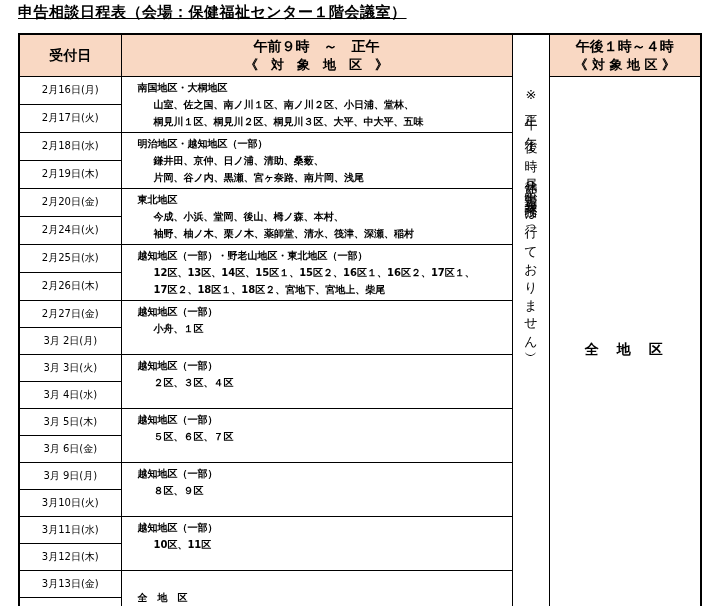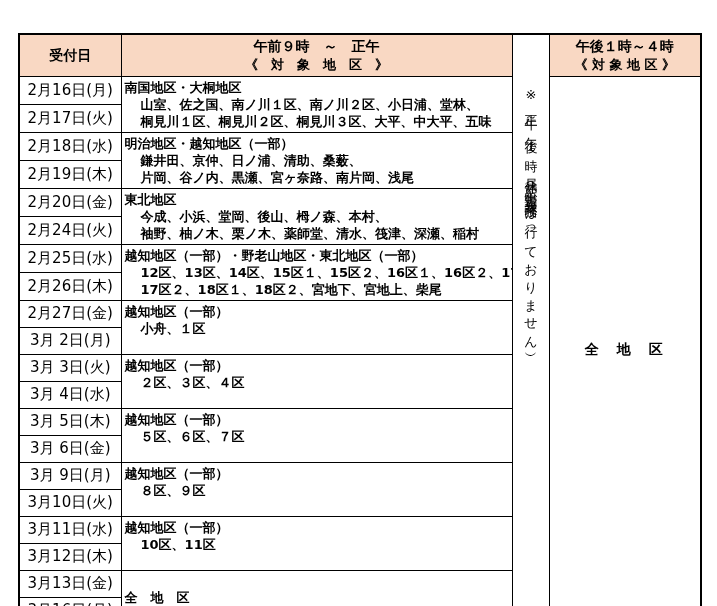--- a/index.html
+++ b/index.html
@@ -22,46 +22,47 @@
   }
   th, td { border:1px solid #000; padding:0; }
   th {
     background:var(--header-bg,#f9d8c3);
     font-size:13px; font-weight:bold; text-align:center; vertical-align:middle;
   }
   tr.header-row { height:42px;padding-left:48px; }
   .hdr-line1 { font-size:14px; line-height:20px; }
   .hdr-line2 { font-size:13px; line-height:18px; }
   td.date {
-    font-size:15px; text-align:center; vertical-align:middle;
+    font-size:10px; text-align:center; vertical-align:middle;
     height:26px; white-space:nowrap;
   }
   td.area {
-    vertical-align:top; font-size:13px;
-    padding:3px 4px 2px 3px; overflow:hidden;margin-top:40px;
+    vertical-align:top; font-size:10px;
+    padding:3px 4px 2px 16px; overflow:hidden;margin-top:40px;
   }
   td.area.middle { vertical-align:middle; }
   .area-heading { font-weight:bold; line-height:16px; white-space:nowrap; }
   .area-line { padding-left:16px; line-height:17px; white-space:nowrap;font-weight:bold; }
   td.note-cell { vertical-align:top; text-align:center; background:#fff; }
   .note-text {
     display:inline-block; margin-top:52px;
     writing-mode:vertical-rl; text-orientation:mixed;
     font-size:13px; letter-spacing:3px; line-height:20px;
     white-space:nowrap;
   }
   td.pm-body {
     text-align:center; vertical-align:middle;
     font-size:14px; font-weight:bold; letter-spacing:2px;
   }
 </style>
 </head>
 <body>
 
 <div class="page">
+  <h1 class="title">申告相談日程表（会場：保健福祉センター１階会議室）</h1>
 
   <table class="schedule">
     <colgroup>
       <col style="width:102px">
       <col style="width:391px">
       <col style="width:37px">
       <col style="width:152px">
     </colgroup>
     <tbody id="schedule-body">
       <tr class="header-row">

